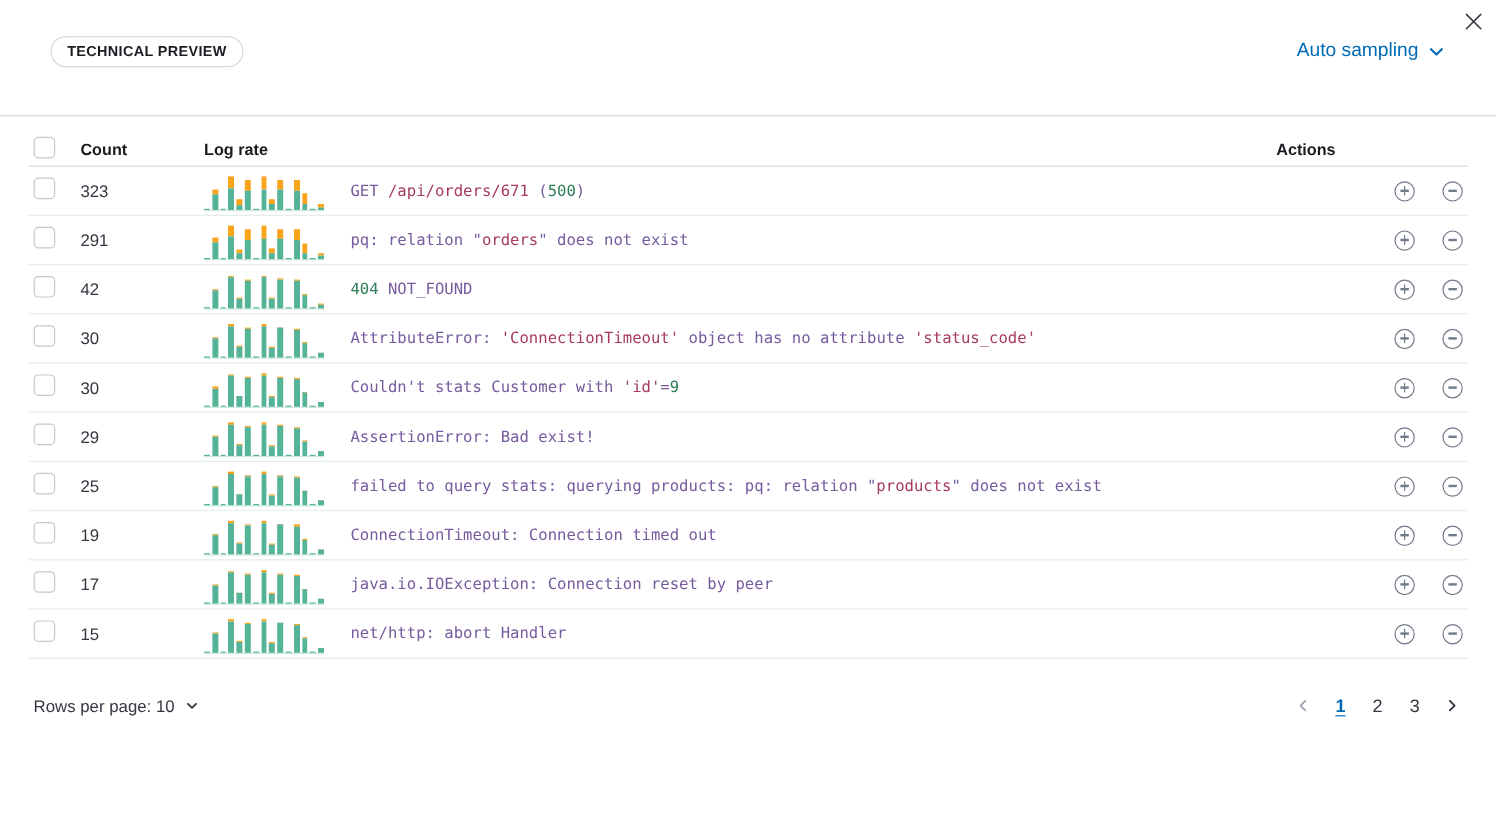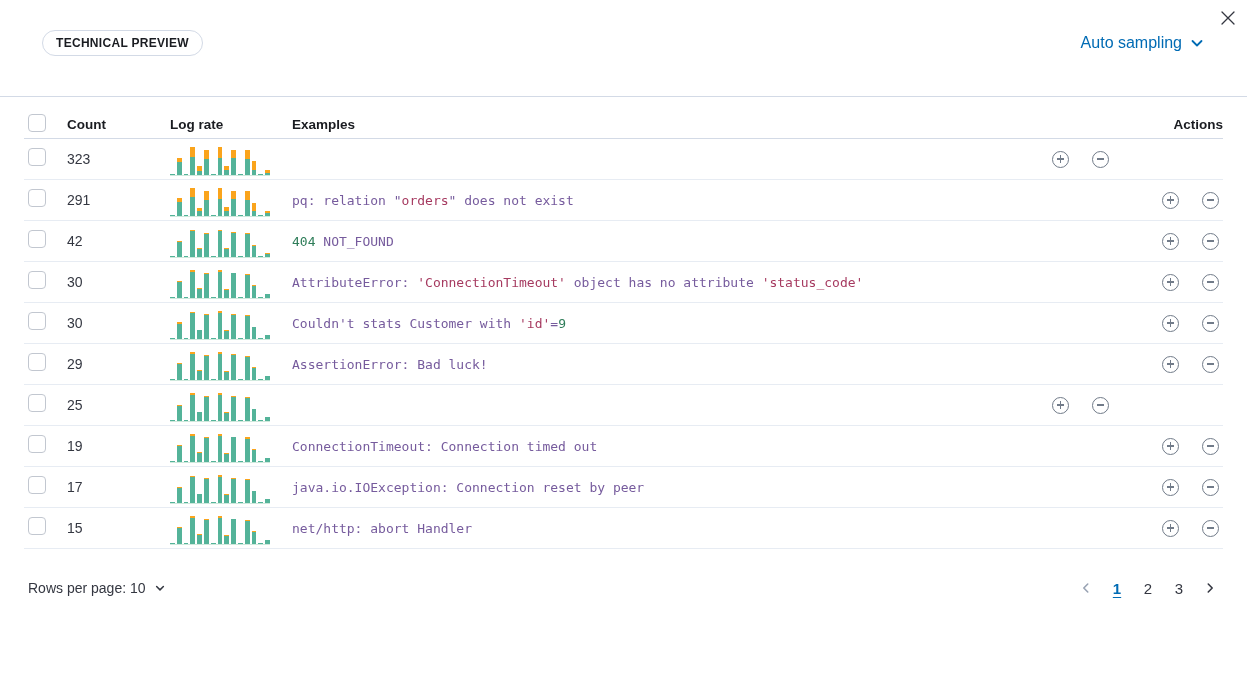--- a/index.html
+++ b/index.html
@@ -77,21 +77,20 @@
 </div>
 <hr class="header-divider">
 
 <div class="body">
 
   <div class="table">
     <div class="thead">
       <div class="cell c-select"><span class="checkbox"></span></div>
       <div class="cell">Count</div>
       <div class="cell">Log rate</div>
-      <div class="cell">Examples</div>
       <div class="cell th-actions">Actions</div>
     </div>
     <div id="rows-container">
   <div class="trow">
     <div class="cell c-select"><span class="checkbox"></span></div>
     <div class="cell count">323</div>
     <div class="cell">
             <div class="spark">
               <div class="bar">
                 <div class="t" style="height: 1px;"></div>
@@ -143,20 +142,21 @@
               </div>
               <div class="bar">
                 <div class="t" style="height: 1px;"></div>
               </div>
               <div class="bar">
                 <div class="o" style="height: 2.7px;"></div>
                 <div class="t" style="height: 2.4px;"></div>
               </div>
             </div>
           </div>
+    <div class="cell"><code class="example"><span class="seg-purple">GET </span><span class="seg-red">/api/orders/671</span><span class="seg-purple"> (</span><span class="seg-green">500</span><span class="seg-purple">)</span></code></div>
     <div class="cell c-actions">
       <span class="icon-circle plus"></span>
       <span class="icon-circle minus"></span>
     </div>
   </div>
 
   <div class="trow">
     <div class="cell c-select"><span class="checkbox"></span></div>
     <div class="cell count">291</div>
     <div class="cell">
@@ -487,21 +487,21 @@
               </div>
               <div class="bar">
                 <div class="t" style="height: 1.2px;"></div>
               </div>
               <div class="bar">
                 <div class="o" style="height: 0.9px;"></div>
                 <div class="t" style="height: 3.6px;"></div>
               </div>
             </div>
           </div>
-    <div class="cell"><code class="example"><span class="seg-purple">AssertionError: Bad luck!</span></code></div>
+    <div class="cell"><code class="example"><span class="seg-purple">AssertionError: Bad exist!</span></code></div>
     <div class="cell c-actions">
       <span class="icon-circle plus"></span>
       <span class="icon-circle minus"></span>
     </div>
   </div>
 
   <div class="trow">
     <div class="cell c-select"><span class="checkbox"></span></div>
     <div class="cell count">25</div>
     <div class="cell">
@@ -556,20 +556,21 @@
               </div>
               <div class="bar">
                 <div class="t" style="height: 1.2px;"></div>
               </div>
               <div class="bar">
                 <div class="o" style="height: 0.9px;"></div>
                 <div class="t" style="height: 3.6px;"></div>
               </div>
             </div>
           </div>
+    <div class="cell"><code class="example"><span class="seg-purple">failed to query stats: querying products: pq: relation "</span><span class="seg-red">products</span><span class="seg-purple">" does not exist</span></code></div>
     <div class="cell c-actions">
       <span class="icon-circle plus"></span>
       <span class="icon-circle minus"></span>
     </div>
   </div>
 
   <div class="trow">
     <div class="cell c-select"><span class="checkbox"></span></div>
     <div class="cell count">19</div>
     <div class="cell">

